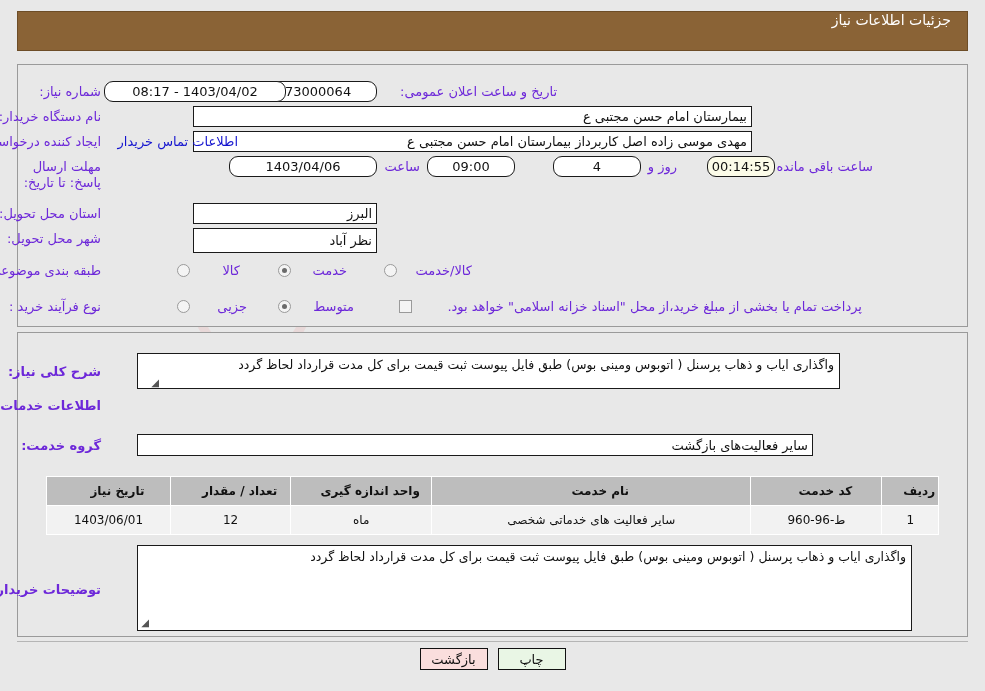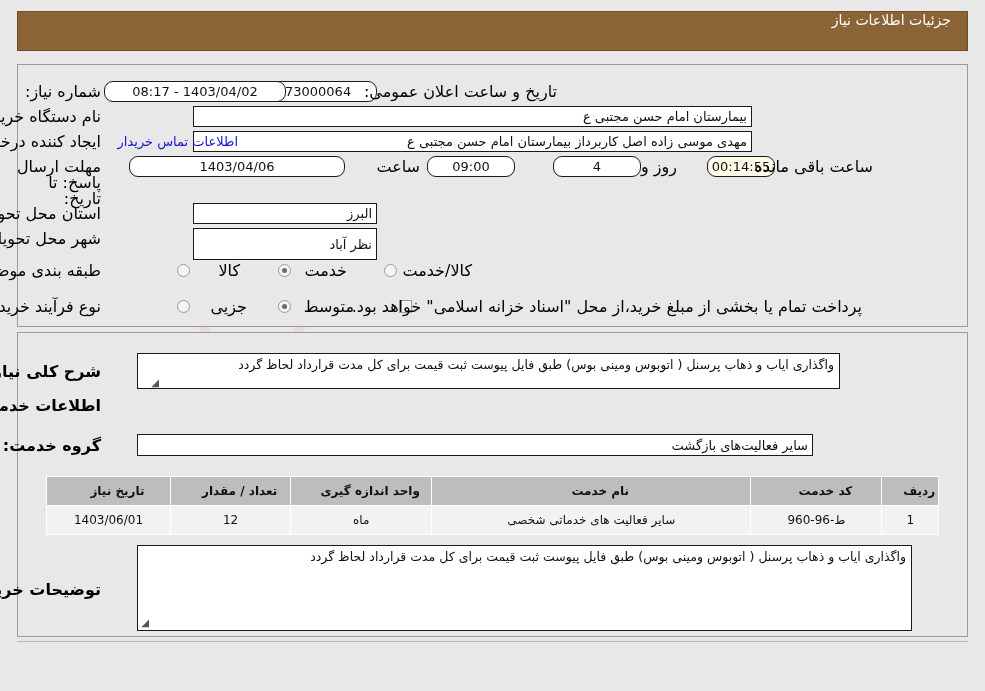--- a/index.html
+++ b/index.html
@@ -64,22 +64,22 @@
     border: 1px solid #9a9a9a;
     box-sizing: border-box;
     z-index: 2;
   }
   #panel-top    { left: 17px; top: 64px;  width: 951px; height: 263px; }
   #panel-mid    { left: 17px; top: 332px; width: 951px; height: 305px; }
 
   
   .lbl {
     position: absolute;
-    font-size: 16px;
-    color: #000000;
+    font-size: 13px;
+    color: #6d28d9;
     white-space: nowrap;
     line-height: 16px;
     z-index: 4;
   }
   .lbl.bold { font-weight: bold; }
   .link {
     position: absolute;
     font-size: 13px;
     color: #1414cf;
     white-space: nowrap;
@@ -249,33 +249,33 @@
   <div class="fld center" style="left:104px; top:81px; width:182px; height:21px;">1403/04/02 - 08:17</div>
 
   <div class="lbl" style="right:884px; top:109px;">نام دستگاه خریدار:</div>
   <div class="fld right" style="right:233px; top:106px; width:559px; height:21px;">بیمارستان امام حسن مجتبی ع</div>
 
   <div class="lbl" style="right:884px; top:134px;">ایجاد کننده درخواست:</div>
   <div class="fld right" style="right:233px; top:131px; width:559px; height:21px;">مهدی موسی زاده اصل کاربرداز بیمارستان امام حسن مجتبی ع</div>
   <div class="link" style="right:747px; top:134px; left:auto;">اطلاعات تماس خریدار</div>
 
   <div class="lbl" style="right:884px; top:159px; width:92px; white-space:normal; text-align:right;">مهلت ارسال پاسخ: تا تاریخ:</div>
-  <div class="fld center" style="right:640px; top:156px; width:216px; height:21px;">1403/04/06</div>
+  <div class="fld center" style="right:608px; top:156px; width:148px; height:21px;">1403/04/06</div>
   <div class="lbl" style="right:565px; top:159px;">ساعت</div>
   <div class="fld center" style="right:470px; top:156px; width:88px; height:21px;">09:00</div>
   <div class="fld center" style="right:344px; top:156px; width:88px; height:21px;">4</div>
   <div class="lbl" style="right:308px; top:159px;">روز و</div>
   <div class="fld center yellow" style="right:210px; top:156px; width:68px; height:21px;">00:14:55</div>
   <div class="lbl" style="right:112px; top:159px;">ساعت باقی مانده</div>
 
   <div class="lbl" style="right:884px; top:206px;">استان محل تحویل:</div>
   <div class="fld right" style="right:608px; top:203px; width:184px; height:21px;">البرز</div>
 
   <div class="lbl" style="right:884px; top:231px;">شهر محل تحویل:</div>
-  <div class="fld right" style="right:608px; top:228px; width:184px; height:32px;padding-left:44px;">نظر آباد</div>
+  <div class="fld right" style="right:608px; top:228px; width:184px; height:25px;padding-left:44px;">نظر آباد</div>
 
   <div class="lbl" style="right:884px; top:263px;">طبقه بندی موضوعی:</div>
   <span class="radio" style="right:795px; top:264px;"></span>
   <div class="lbl" style="right:745px; top:263px;">کالا</div>
   <span class="radio on" style="right:694px; top:264px;"></span>
   <div class="lbl" style="right:638px; top:263px;">خدمت</div>
   <span class="radio" style="right:588px; top:264px;"></span>
   <div class="lbl" style="right:513px; top:263px;">کالا/خدمت</div>
 
   <div class="lbl" style="right:884px; top:299px;">نوع فرآیند خرید :</div>
@@ -319,14 +319,18 @@
       </tr>
     </tbody>
   </table>
 
   <div class="lbl bold" style="right:884px; top:582px;">توضیحات خریدار:</div>
   <div class="tabox" style="right:73px; top:545px; width:775px; height:86px;">واگذاری ایاب و ذهاب پرسنل ( اتوبوس ومینی بوس) طبق فایل پیوست ثبت قیمت برای کل مدت قرارداد لحاظ گردد</div>
   <div class="resize-grip" style="right:836px; top:618px;">◣</div>
 
   <div class="hr" style="top:641px;"></div>
 
+  <div class="btnbar">
+    <div class="btn btn-back">بازگشت</div>
+    <div class="btn btn-print">چاپ</div>
+  </div>
 
 </div>
 
 </body></html>

